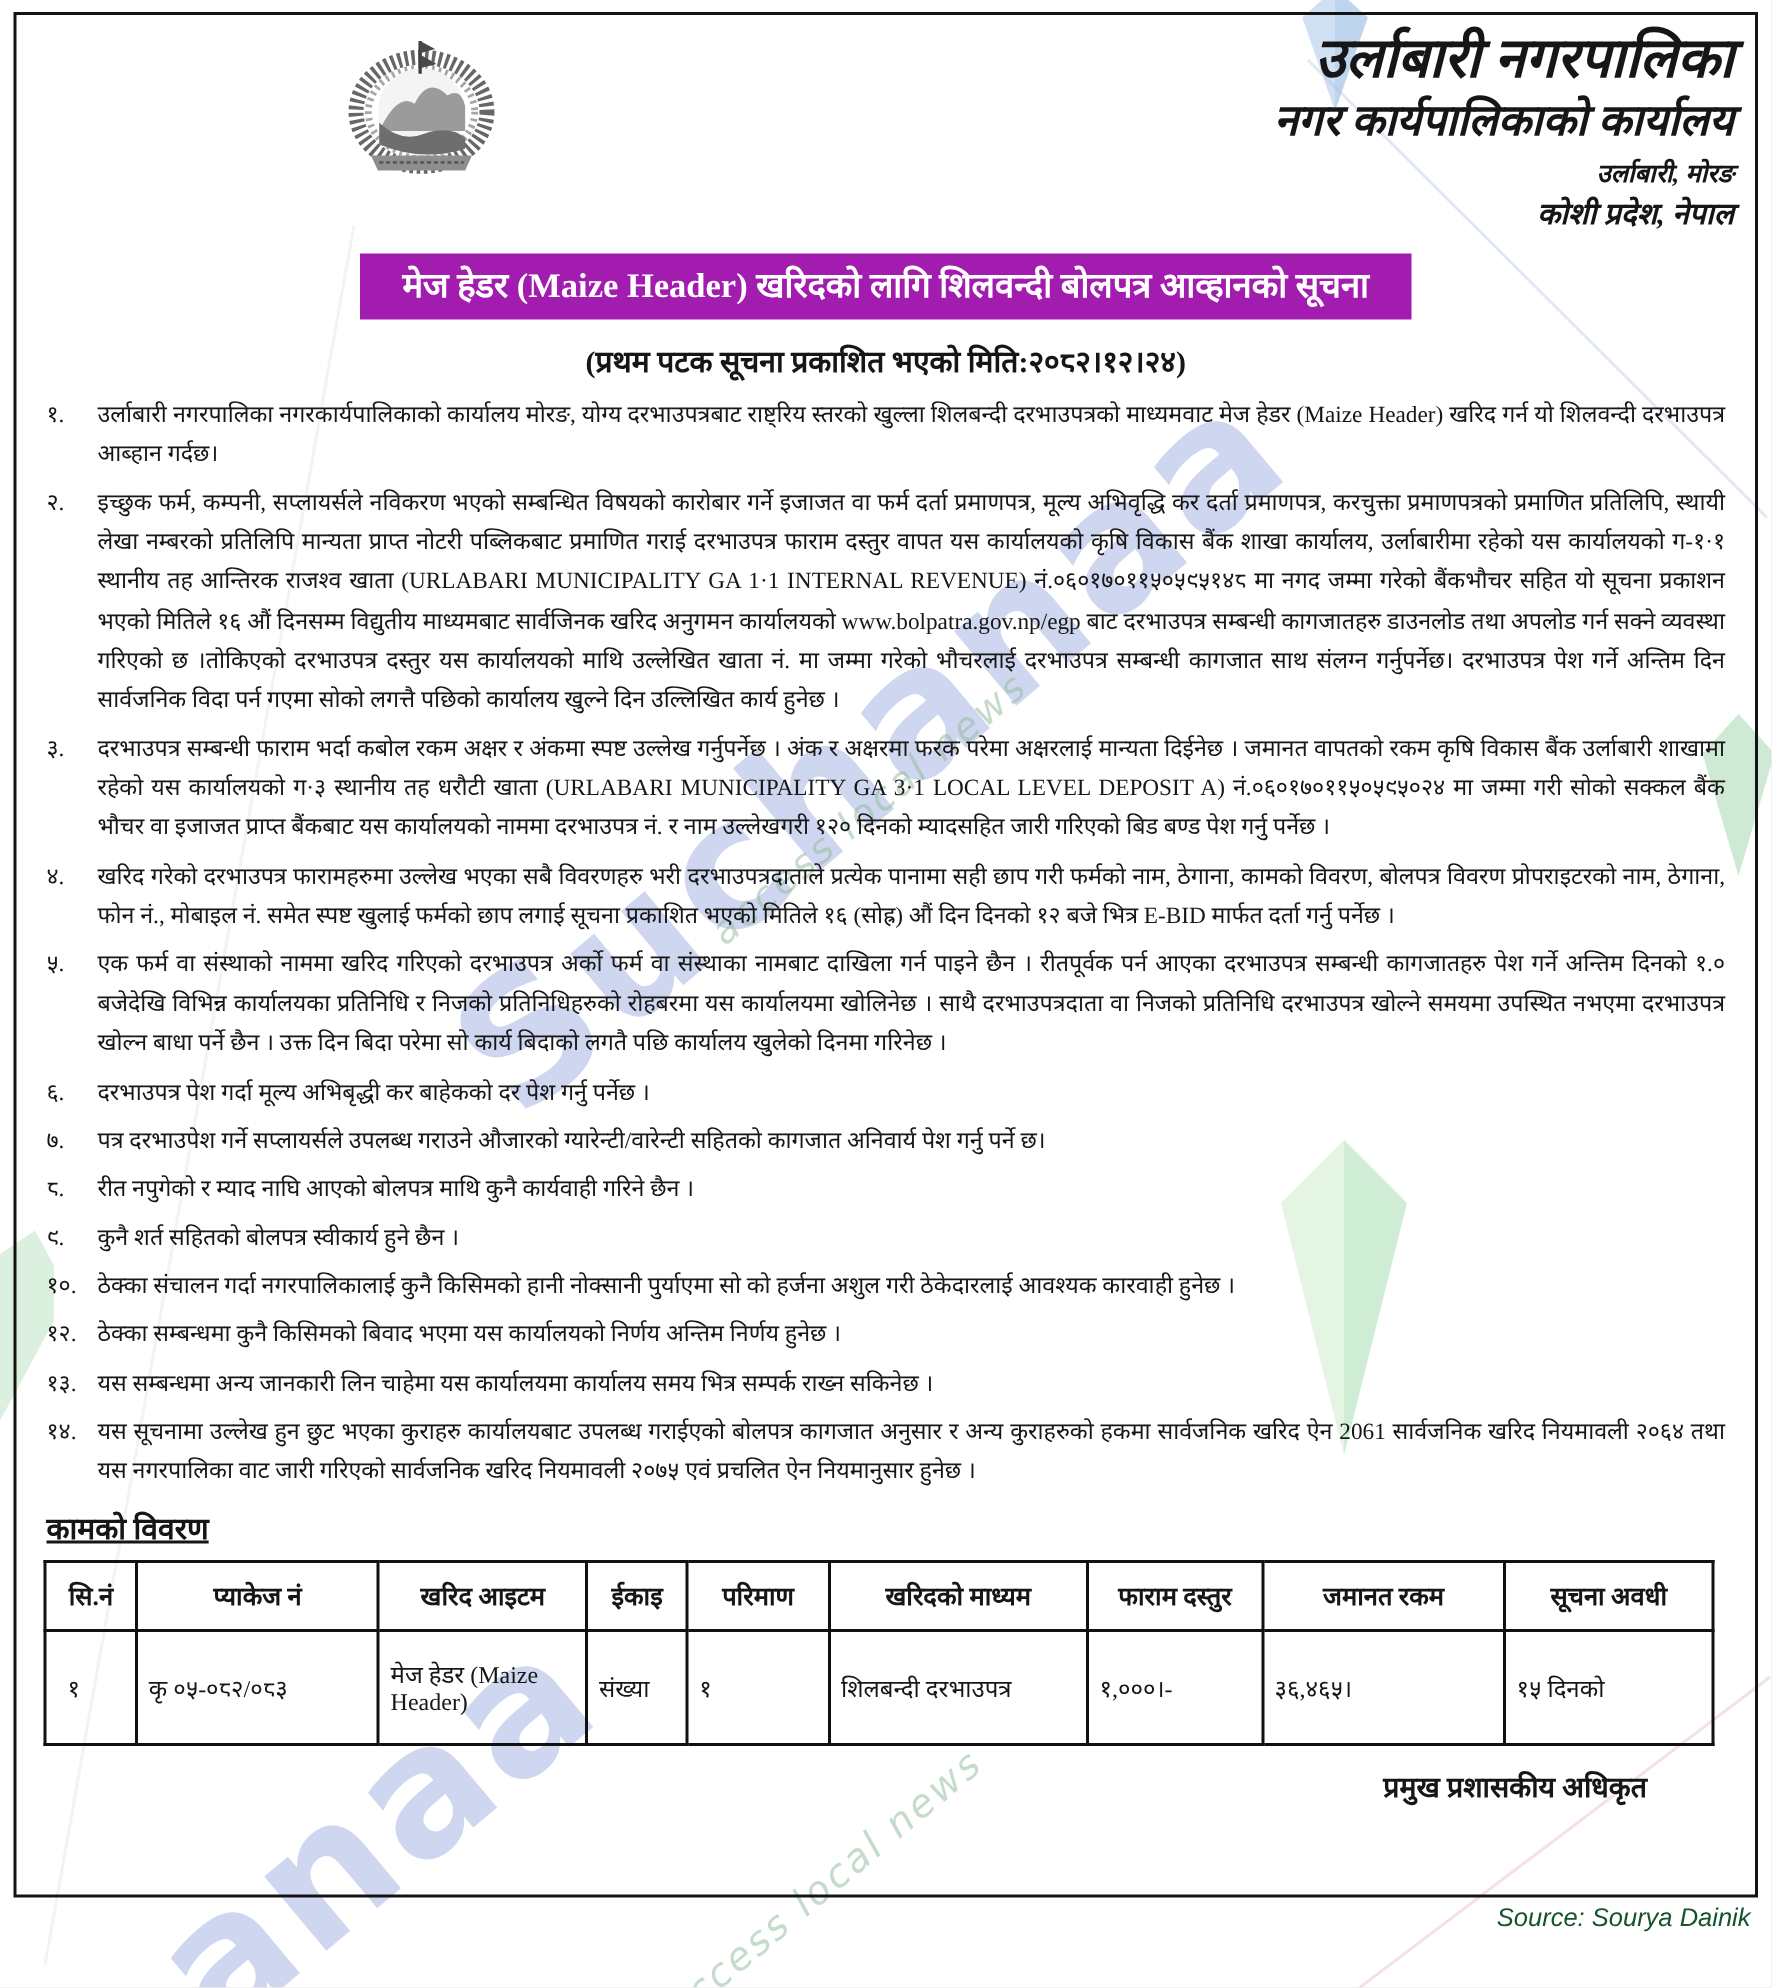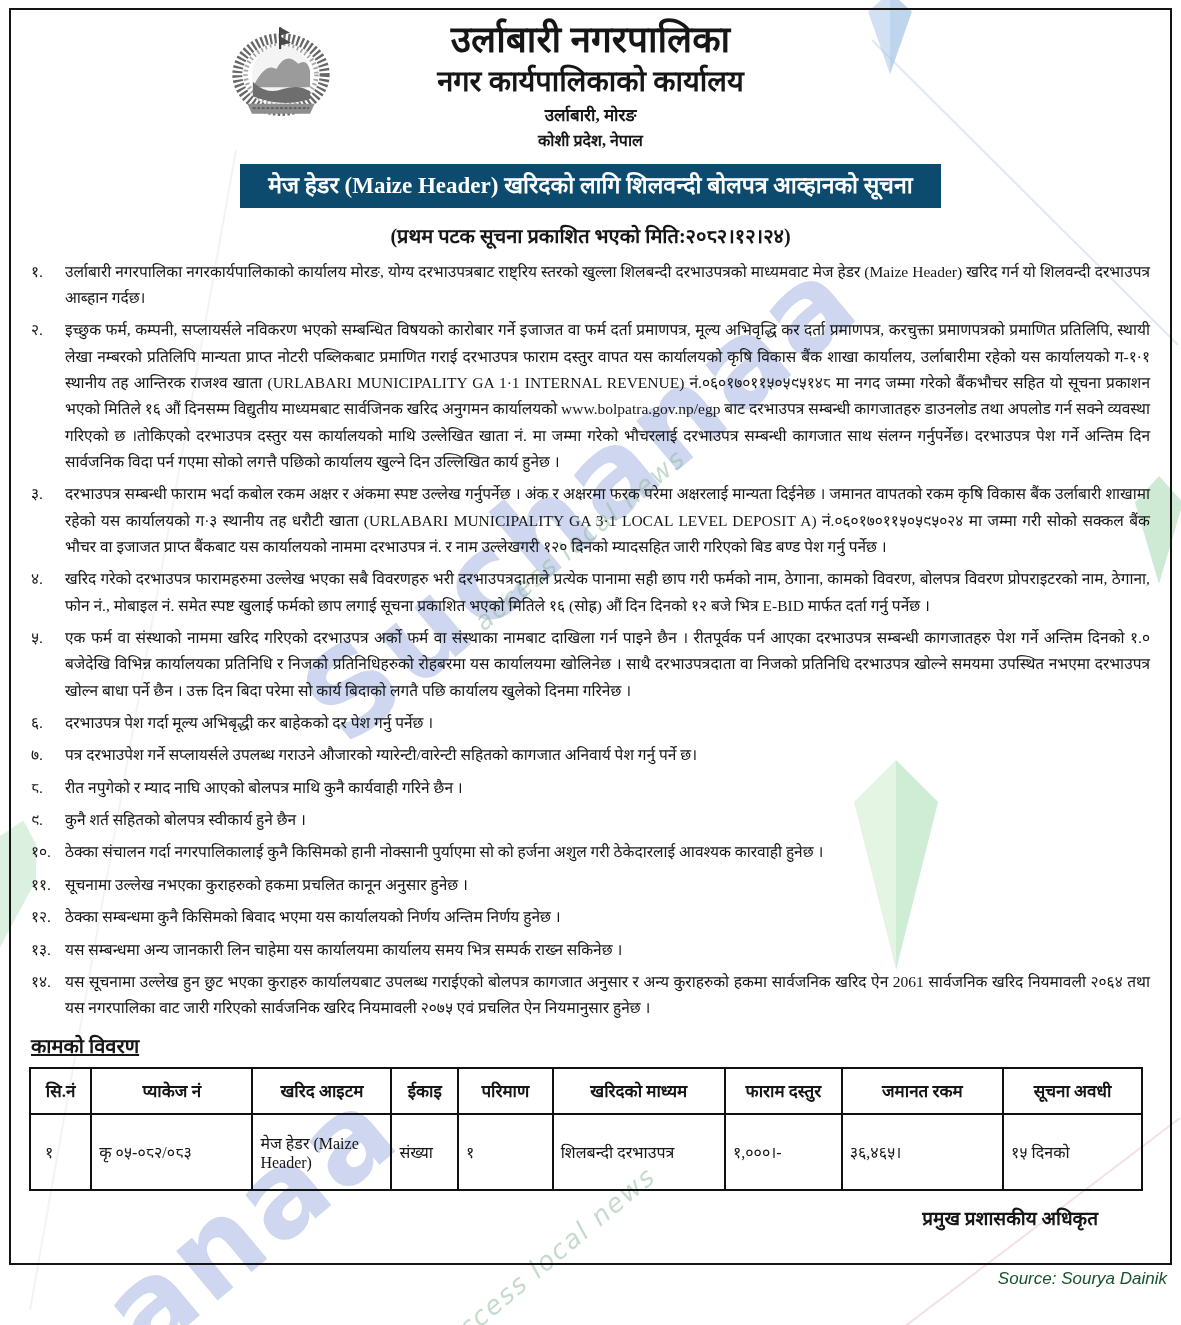--- a/index.html
+++ b/index.html
@@ -22,29 +22,29 @@
     font-style:italic;font-size:26px;letter-spacing:2px;
     color:rgba(150,190,160,0.55);white-space:nowrap;
     transform:rotate(-40deg);transform-origin:0 50%;
   }
   .wm-shape{position:absolute;}
   
   .page{
     position:relative;z-index:1;margin:8px 9px 0;border:2px solid #141414;
     padding:6px 14px 12px;box-sizing:border-box;min-height:1257px;
   }
-  .hdr{position:relative;text-align:center;}
+  .hdr{position:relative;text-align:right;font-style:italic;}
   .emblem{position:absolute;left:196px;top:2px;}
   .hdr-title{font-size:37px;font-weight:bold;line-height:1.2;margin:2px 0 0;}
   .hdr-office{font-size:29px;font-weight:bold;line-height:1.2;margin:2px 0 0;}
   .hdr-addr{font-size:17px;font-weight:bold;line-height:1.35;margin:6px 0 0;}
-  .hdr-prov{font-size:16px;font-weight:bold;line-height:1.35;margin:2px 0 0;}
+  .hdr-prov{font-size:20px;font-weight:bold;line-height:1.35;margin:2px 0 0;}
   .banner{
     margin:12px auto 0;width:fit-content;max-width:900px;
-    background:#0c4a6e;color:#fff;font-size:23px;font-weight:bold;
+    background:#a21caf;color:#fff;font-size:23px;font-weight:bold;
     padding:7px 28px;text-align:center;line-height:1.3;
   }
   .publine{text-align:center;font-size:20px;font-weight:bold;margin:14px 0 10px;}
   .items{margin:2px 6px 0 6px;}
   .item{display:flex;gap:5px;margin-bottom:6px;}
   .item .num{flex:none;min-width:29px;font-size:15.5px;line-height:1.7;}
   .item .txt{font-size:15.5px;line-height:1.7;text-align:justify;}
   .work-heading{
     font-size:20px;font-weight:bold;text-decoration:underline;
     margin:10px 0 8px 6px;
@@ -157,24 +157,20 @@
           <span class="num">८.</span>
           <span class="txt">रीत नपुगेको र म्याद नाघि आएको बोलपत्र माथि कुनै कार्यवाही गरिने छैन ।</span>
         </div>
       <div class="item">
           <span class="num">९.</span>
           <span class="txt">कुनै शर्त सहितको बोलपत्र स्वीकार्य हुने छैन ।</span>
         </div>
       <div class="item">
           <span class="num">१०.</span>
           <span class="txt">ठेक्का संचालन गर्दा नगरपालिकालाई कुनै किसिमको हानी नोक्सानी पुर्याएमा सो को हर्जना अशुल गरी ठेकेदारलाई आवश्यक कारवाही हुनेछ ।</span>
-        </div>
-      <div class="item">
-          <span class="num">११.</span>
-          <span class="txt">सूचनामा उल्लेख नभएका कुराहरुको हकमा प्रचलित कानून अनुसार हुनेछ ।</span>
         </div>
       <div class="item">
           <span class="num">१२.</span>
           <span class="txt">ठेक्का सम्बन्धमा कुनै किसिमको बिवाद भएमा यस कार्यालयको निर्णय अन्तिम निर्णय हुनेछ ।</span>
         </div>
       <div class="item">
           <span class="num">१३.</span>
           <span class="txt">यस सम्बन्धमा अन्य जानकारी लिन चाहेमा यस कार्यालयमा कार्यालय समय भित्र सम्पर्क राख्न सकिनेछ ।</span>
         </div>
       <div class="item">

